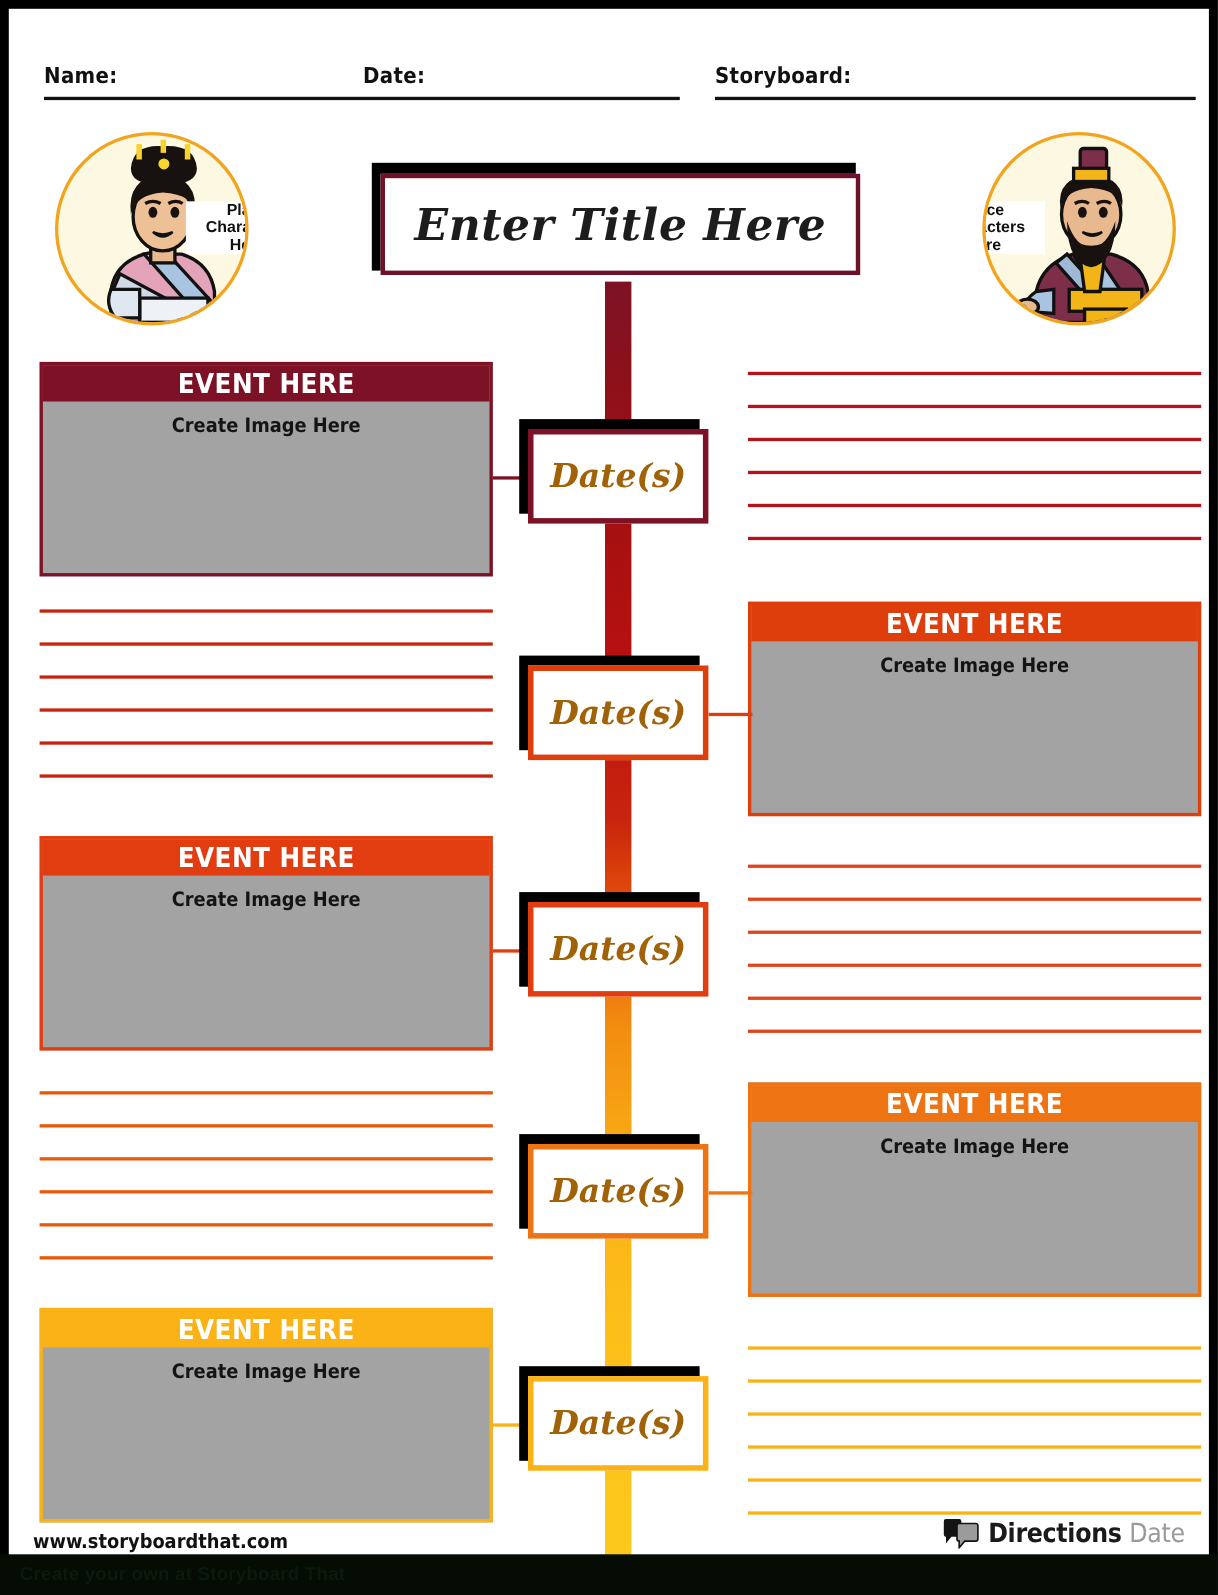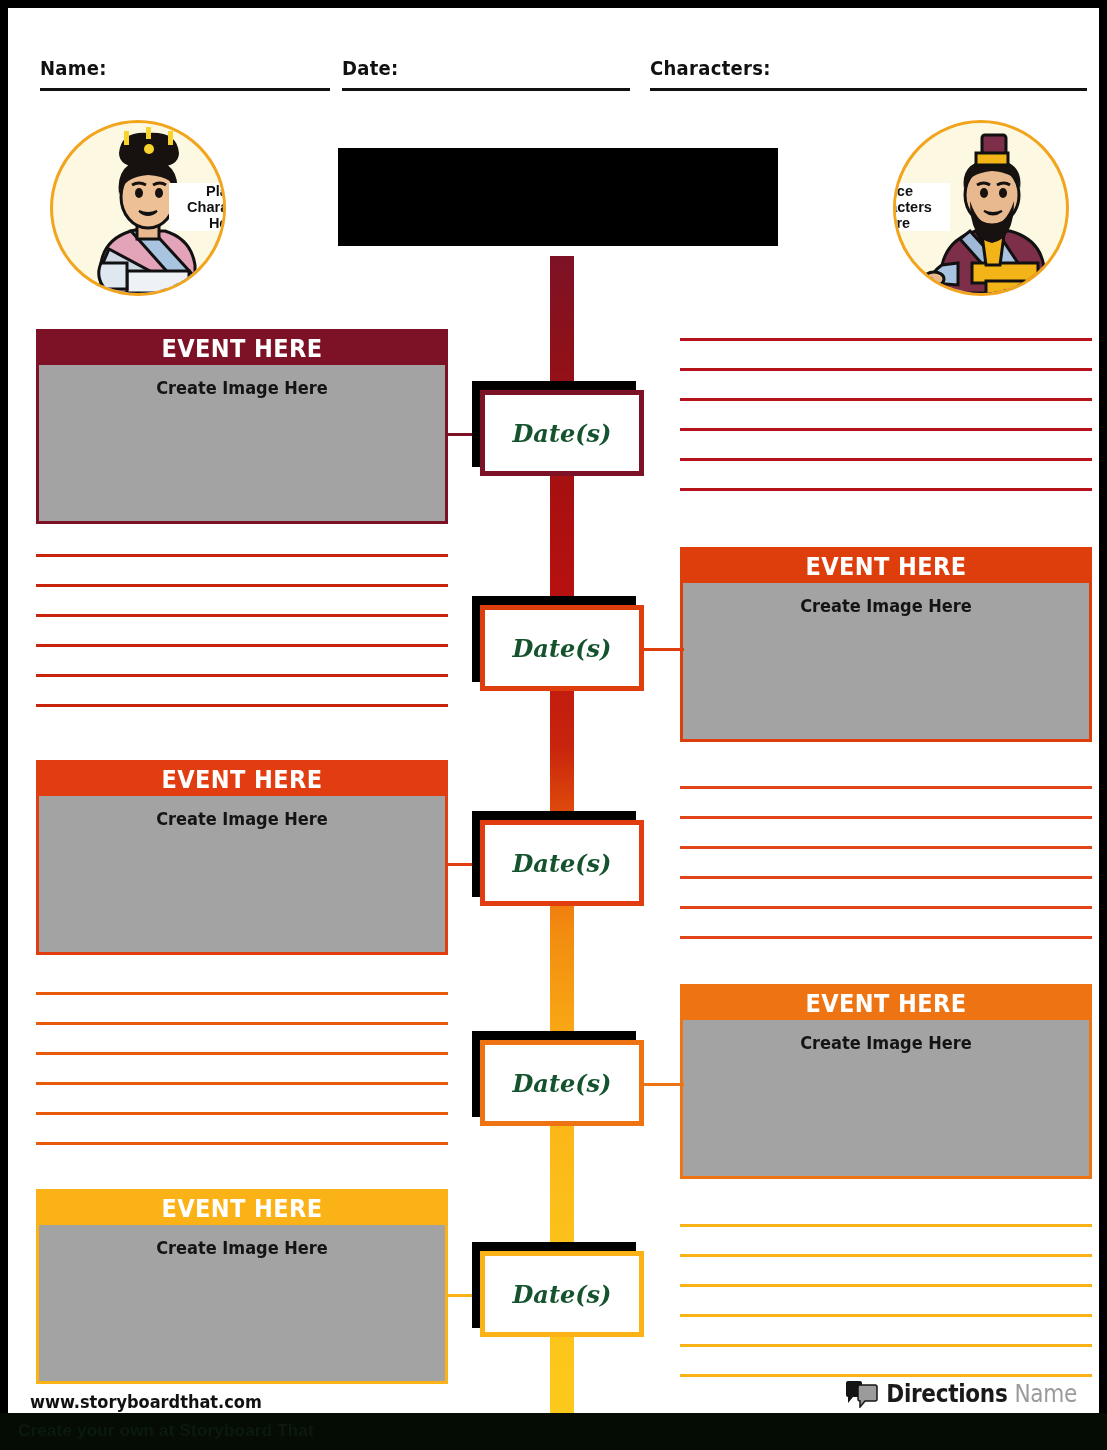--- a/index.html
+++ b/index.html
@@ -49,22 +49,22 @@
   .event-body .cap{position:absolute;left:0;right:0;top:12px;text-align:center;
                    font-size:18px;font-weight:bold;color:#141414;
                    font-family:"DejaVu Sans Condensed","Liberation Sans",sans-serif;}
 
   
   .date-wrap{position:absolute;z-index:3;}
   .date-shadow{position:absolute;left:0;top:0;width:164px;height:86px;background:#000;}
   .date-box{position:absolute;left:8px;top:9px;width:164px;height:86px;background:#fff;
             box-sizing:border-box;border-style:solid;border-width:5px;
             display:flex;align-items:center;justify-content:center;}
-  .date-box span{font-family:"DejaVu Serif",serif;font-style:italic;font-size:24px;
-                 font-weight:600;color:#14532d;}
+  .date-box span{font-family:"DejaVu Serif",serif;font-style:italic;font-size:30px;
+                 font-weight:600;color:#a16207;}
 
   
   .conn{position:absolute;height:3px;z-index:2;}
 
   
   .lines{position:absolute;}
   .lines .ln{position:absolute;left:0;right:0;height:3px;}
 
   
   #site-url{position:absolute;left:22px;top:1383px;font-size:18px;font-weight:bold;color:#111;
@@ -79,26 +79,26 @@
 </head>
 <body>
 
 <div id="page">
 
   <div id="header-fields">
       <div class="field" style="left: 32px; top: 48px; width: 290px;">
         <div class="lbl">Name:</div>
         <div class="rule" style="width:290px"></div>
       </div>
-      <div class="field" style="left: 334px; top: 48px; width: 288px;">
+      <div class="field" style="left: 322px; top: 48px; width: 288px;">
         <div class="lbl">Date:</div>
         <div class="rule" style="width:288px"></div>
       </div>
       <div class="field" style="left: 642px; top: 48px; width: 437px;">
-        <div class="lbl">Characters:</div>
+        <div class="lbl">Storyboard:</div>
         <div class="rule" style="width:437px"></div>
       </div>
     </div>
 
   <div class="char-circle" id="char-left" style="left:42px;top:112px;">
     <svg viewBox="0 0 170 170" width="170" height="170">
 
       <path d="M48 170 L48 140 Q52 116 78 108 L112 108 Q138 116 142 142 L142 170 Z" fill="#e3a3b8" stroke="#111" stroke-width="3"></path>
 
       <path d="M78 108 L126 162 L140 152 L96 104 Z" fill="#a9c4e0" stroke="#111" stroke-width="3"></path>
@@ -162,20 +162,23 @@
       <path d="M88 88 Q97 95 106 88 Q97 92 88 88 Z" fill="#b2303c" stroke="#111" stroke-width="2"></path>
     </svg>
     <div class="char-cap" style="left:-58px;top:60px;width:112px;">
         <div>Place</div>
         <div>Characters</div>
         <div>Here</div>
       </div>
   </div>
 
   <div id="title-shadow"></div>
+  <div id="title-box">
+    <div class="t">Enter Title Here</div>
+  </div>
 
   <div id="timeline"></div>
 
   <div id="milestone-layer">
       <div class="conn" style="background: rgb(125, 18, 38); top: 425px; left: 440px; width: 34px;"></div>
       <div class="event-box" style="left: 28px; top: 321px; width: 412px; height: 195px; border-color: rgb(125, 18, 38);">
         <div class="event-head" style="background:#7d1226">
           <span>EVENT HERE</span>
         </div>
         <div class="event-body">
@@ -292,19 +295,19 @@
 
   <div id="site-url">www.storyboardthat.com</div>
   <div id="logo">
     <div class="mark">
       <svg viewBox="0 0 34 28" width="34" height="28">
         <path d="M1 3 Q1 1 3 1 L15 1 Q17 1 17 3 L17 15 Q17 17 15 17 L8 17 L3 23 L3 17 Q1 17 1 15 Z" fill="#141414"></path>
         <path d="M13 7 Q13 5 15 5 L30 5 Q32 5 32 7 L32 19 Q32 21 30 21 L20 21 L15 27 L15 21 Q13 21 13 19 Z" fill="#9b9b9b" stroke="#141414" stroke-width="1.5"></path>
       </svg>
     </div>
     <span class="w1">Directions</span>
-    <span class="w2">Name</span>
+    <span class="w2">Date</span>
   </div>
 </div>
 
 <div id="bottom-strip">
   <div class="txt">Create your own at Storyboard That</div>
 </div>
 
 </body></html>

